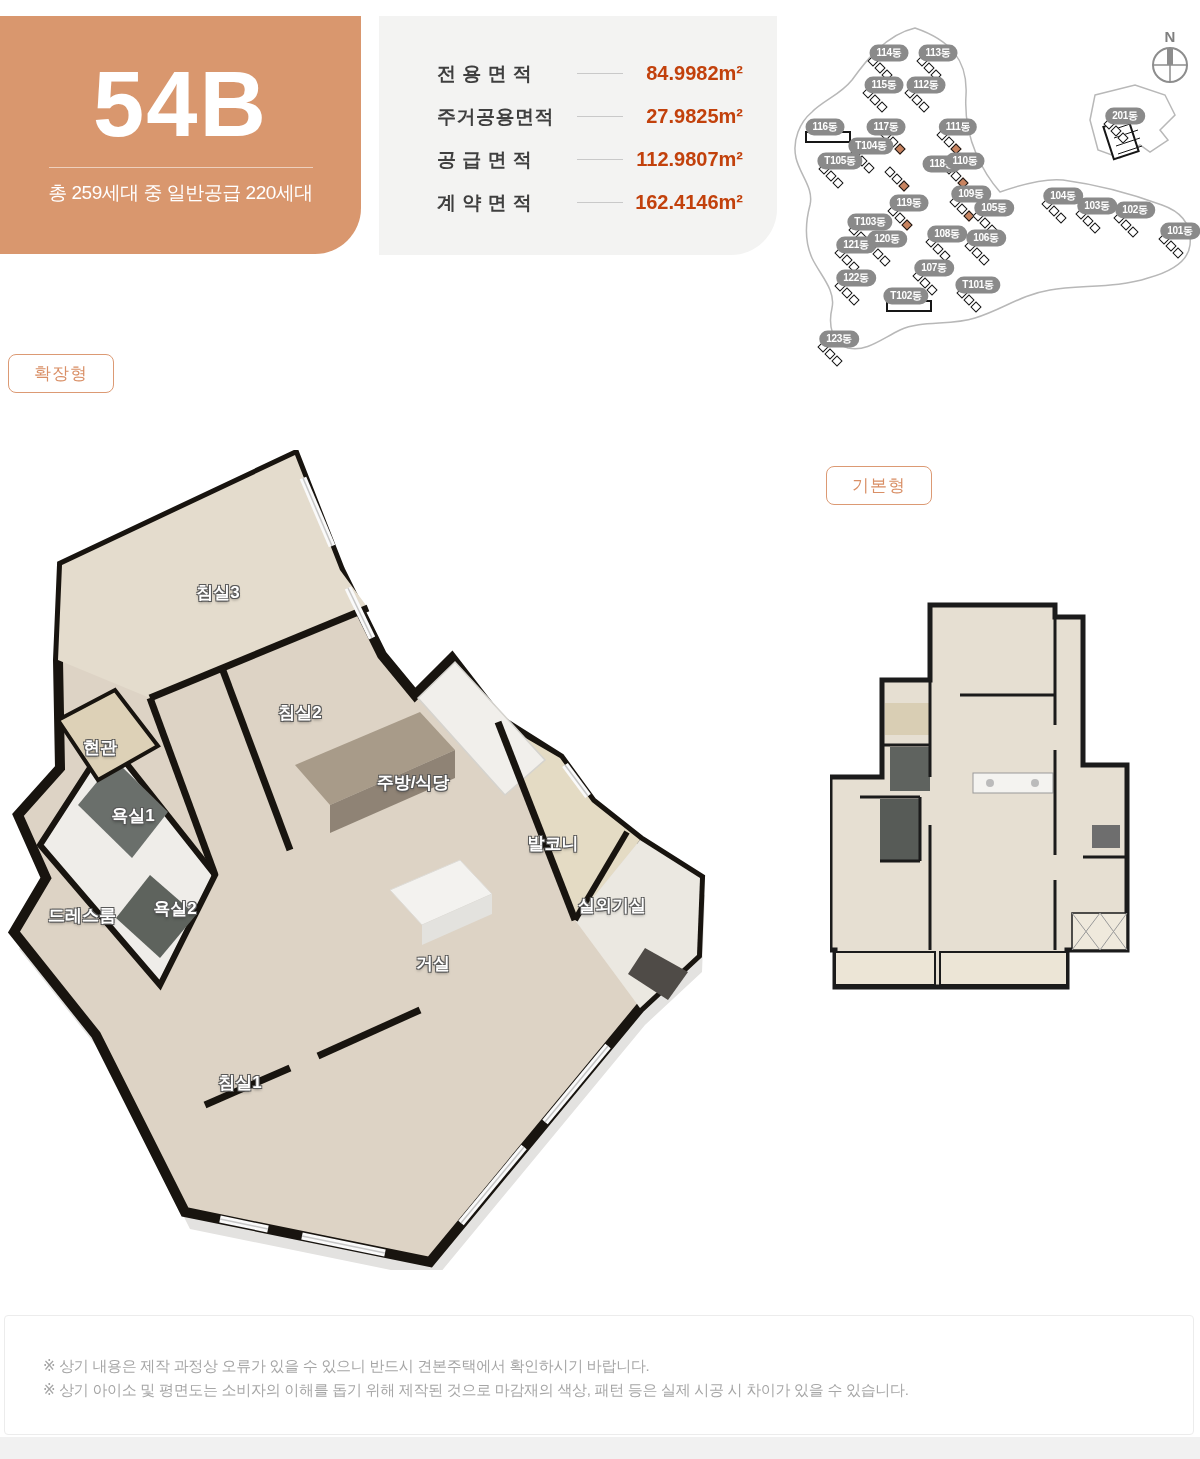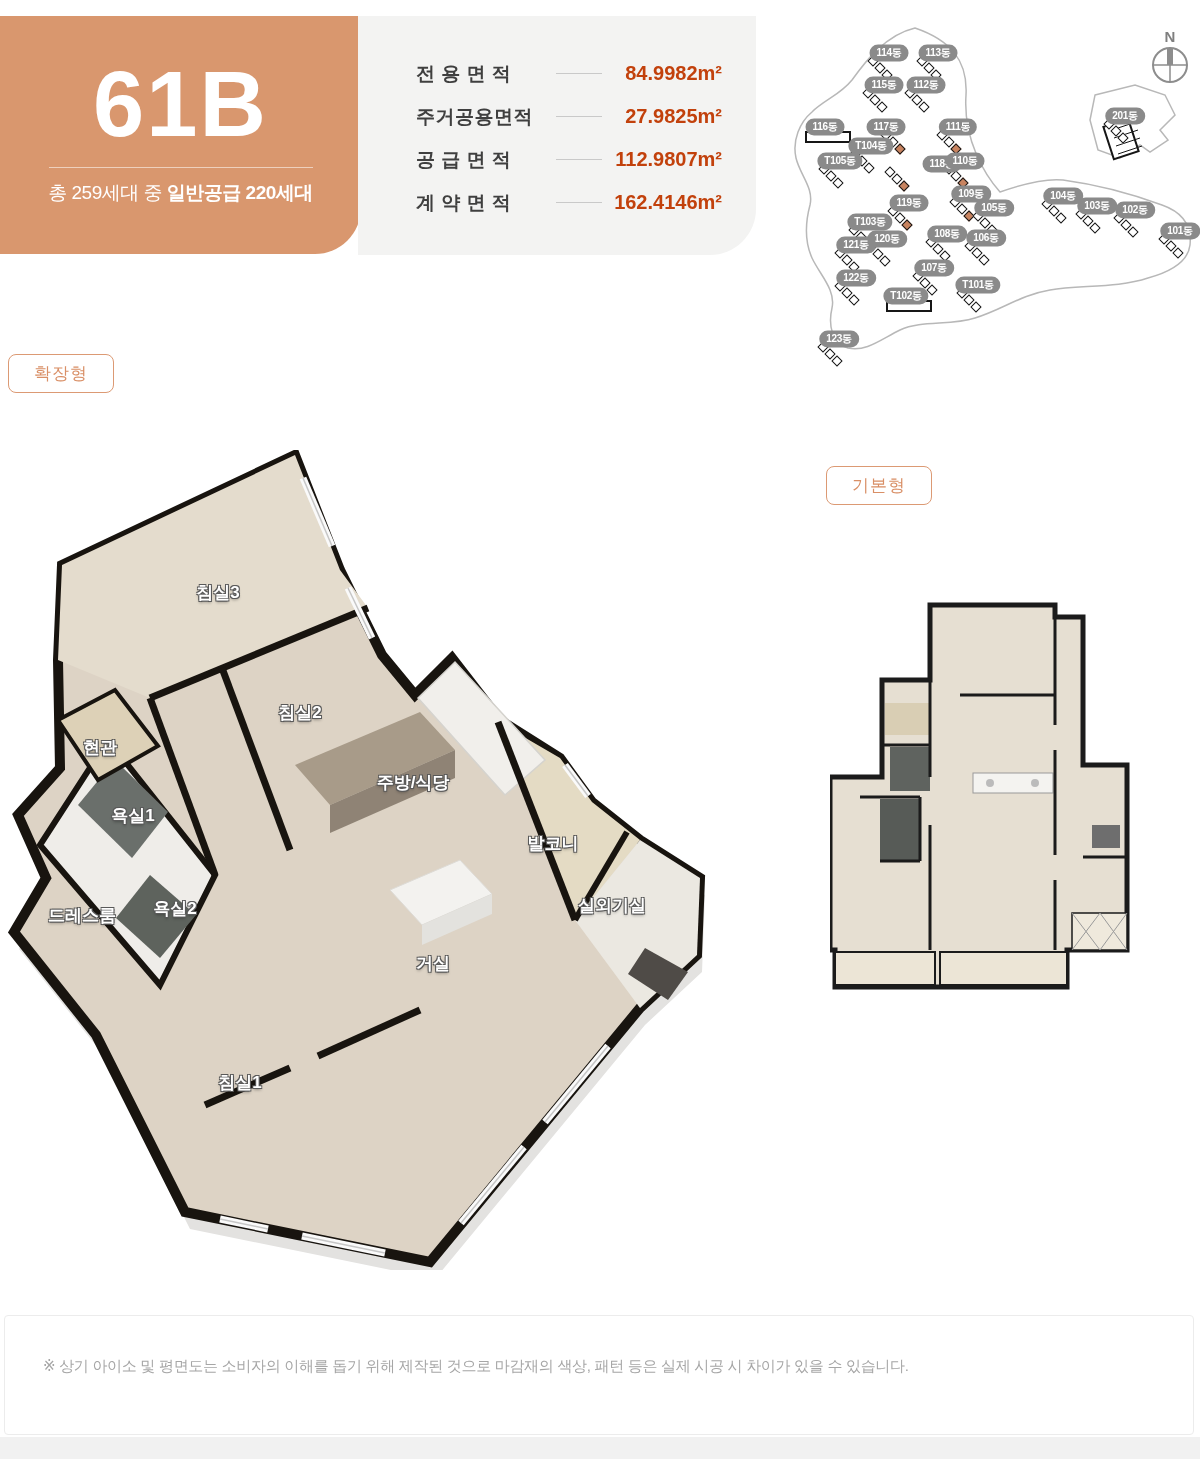--- a/index.html
+++ b/index.html
@@ -5,23 +5,23 @@
   html,body{margin:0;padding:0;background:#fff;}
   .page{position:relative;width:1200px;height:1459px;background:#ffffff;overflow:hidden;
         font-family:"Liberation Sans","DejaVu Sans",sans-serif;}
 
   
   .unit-box{position:absolute;left:0;top:16px;width:361px;height:238px;background:#d9976e;
             border-bottom-right-radius:46px;color:#fff;text-align:center;}
   .unit-code{margin-top:40px;font-size:92px;font-weight:800;letter-spacing:2px;line-height:1.05;}
   .unit-divider{width:264px;margin:14px auto 0;border-top:1px solid rgba(255,255,255,.55);}
   .unit-supply{margin-top:12px;font-size:19px;letter-spacing:-0.5px;}
-  .unit-supply b{font-weight:700;}
-
-  .area-box{position:absolute;left:358px;top:16px;width:398px;height:239px;background:#f3f3f2;
+  .unit-supply b{font-weight:400;}
+
+  .area-box{position:absolute;left:379px;top:16px;width:398px;height:239px;background:#f3f3f2;
             border-bottom-right-radius:46px;padding-top:36px;box-sizing:border-box;}
   .area-row{display:flex;align-items:center;height:43px;padding:0 34px 0 58px;}
   .a-label{width:130px;font-size:19px;font-weight:700;color:#3f3f3f;letter-spacing:0.5px;white-space:nowrap;}
   .a-dash{width:46px;height:1px;background:#c9c9c9;margin-left:10px;flex:none;}
   .a-value{flex:1;text-align:right;font-size:20px;font-weight:700;color:#c2410c;}
 
   
   .site-map{position:absolute;left:790px;top:0;width:412px;height:360px;}
   .map-outline{position:absolute;left:0;top:0;}
   .map-badge{position:absolute;transform:translate(-50%,-50%);background:#8a8a8a;color:#fff;
@@ -54,21 +54,21 @@
   .disclaimer p{margin:0;padding-left:38px;font-size:15px;line-height:24px;color:#a6a6a6;letter-spacing:-0.3px;}
   .disclaimer p:first-child{padding-top:38px;}
   .footer-strip{position:absolute;left:0;top:1437px;width:1200px;height:22px;background:#f1f1f1;}
 </style>
 </head>
 <body>
 
 <div class="page">
 
   <div class="unit-box">
-    <div class="unit-code">61B</div>
+    <div class="unit-code">54B</div>
     <div class="unit-divider"></div>
     <div class="unit-supply">
       <span>총 259세대 중</span>
       <b>일반공급 220세대</b>
     </div>
   </div>
 
   <div class="area-box">
     <div class="area-row">
       <span class="a-label">전 용 면 적</span>
@@ -390,16 +390,17 @@
         <line x1="30" y1="202" x2="90" y2="202"></line>
         <line x1="90" y1="202" x2="90" y2="266"></line>
         <line x1="50" y1="266" x2="90" y2="266"></line>
         <line x1="100" y1="230" x2="100" y2="355"></line>
         <line x1="253" y1="262" x2="297" y2="262"></line>
       </g>
     </svg>
   </div>
 
   <div class="disclaimer">
+    <p>※ 상기 내용은 제작 과정상 오류가 있을 수 있으니 반드시 견본주택에서 확인하시기 바랍니다.</p>
     <p>※ 상기 아이소 및 평면도는 소비자의 이해를 돕기 위해 제작된 것으로 마감재의 색상, 패턴 등은 실제 시공 시 차이가 있을 수 있습니다.</p>
   </div>
   <div class="footer-strip"></div>
 </div>
 
 </body></html>

